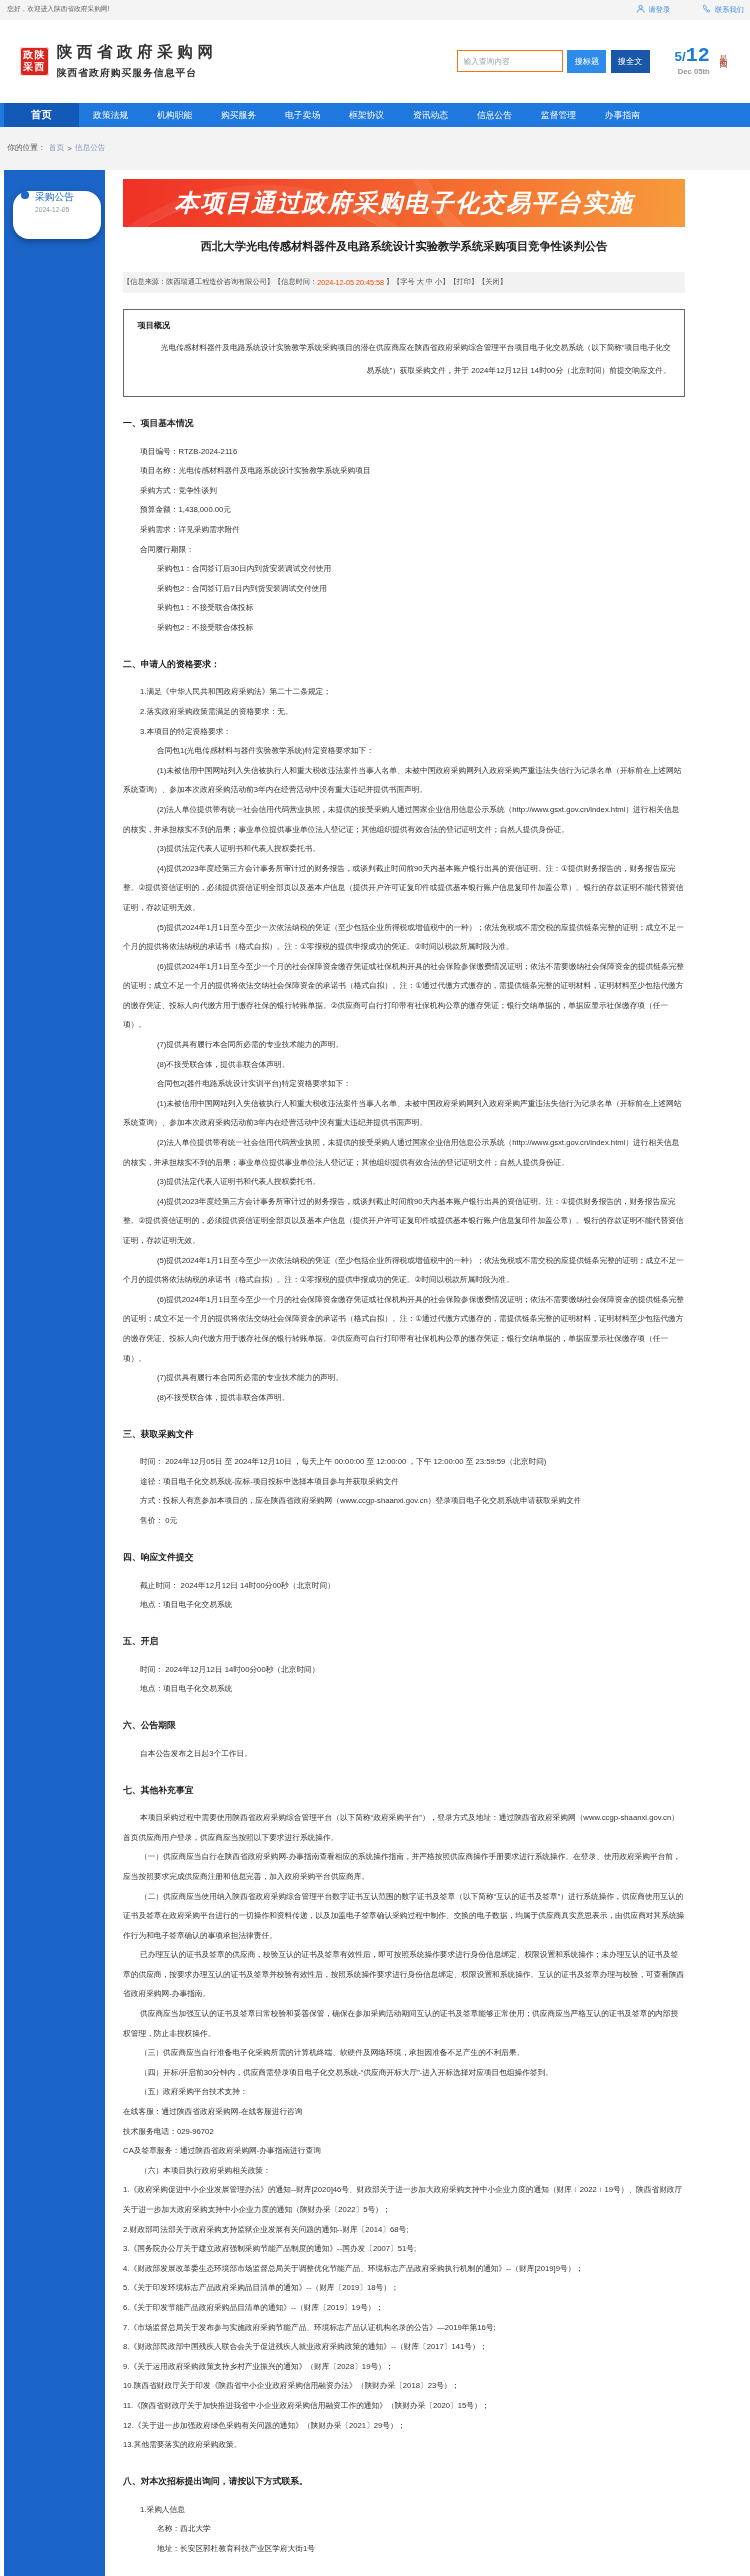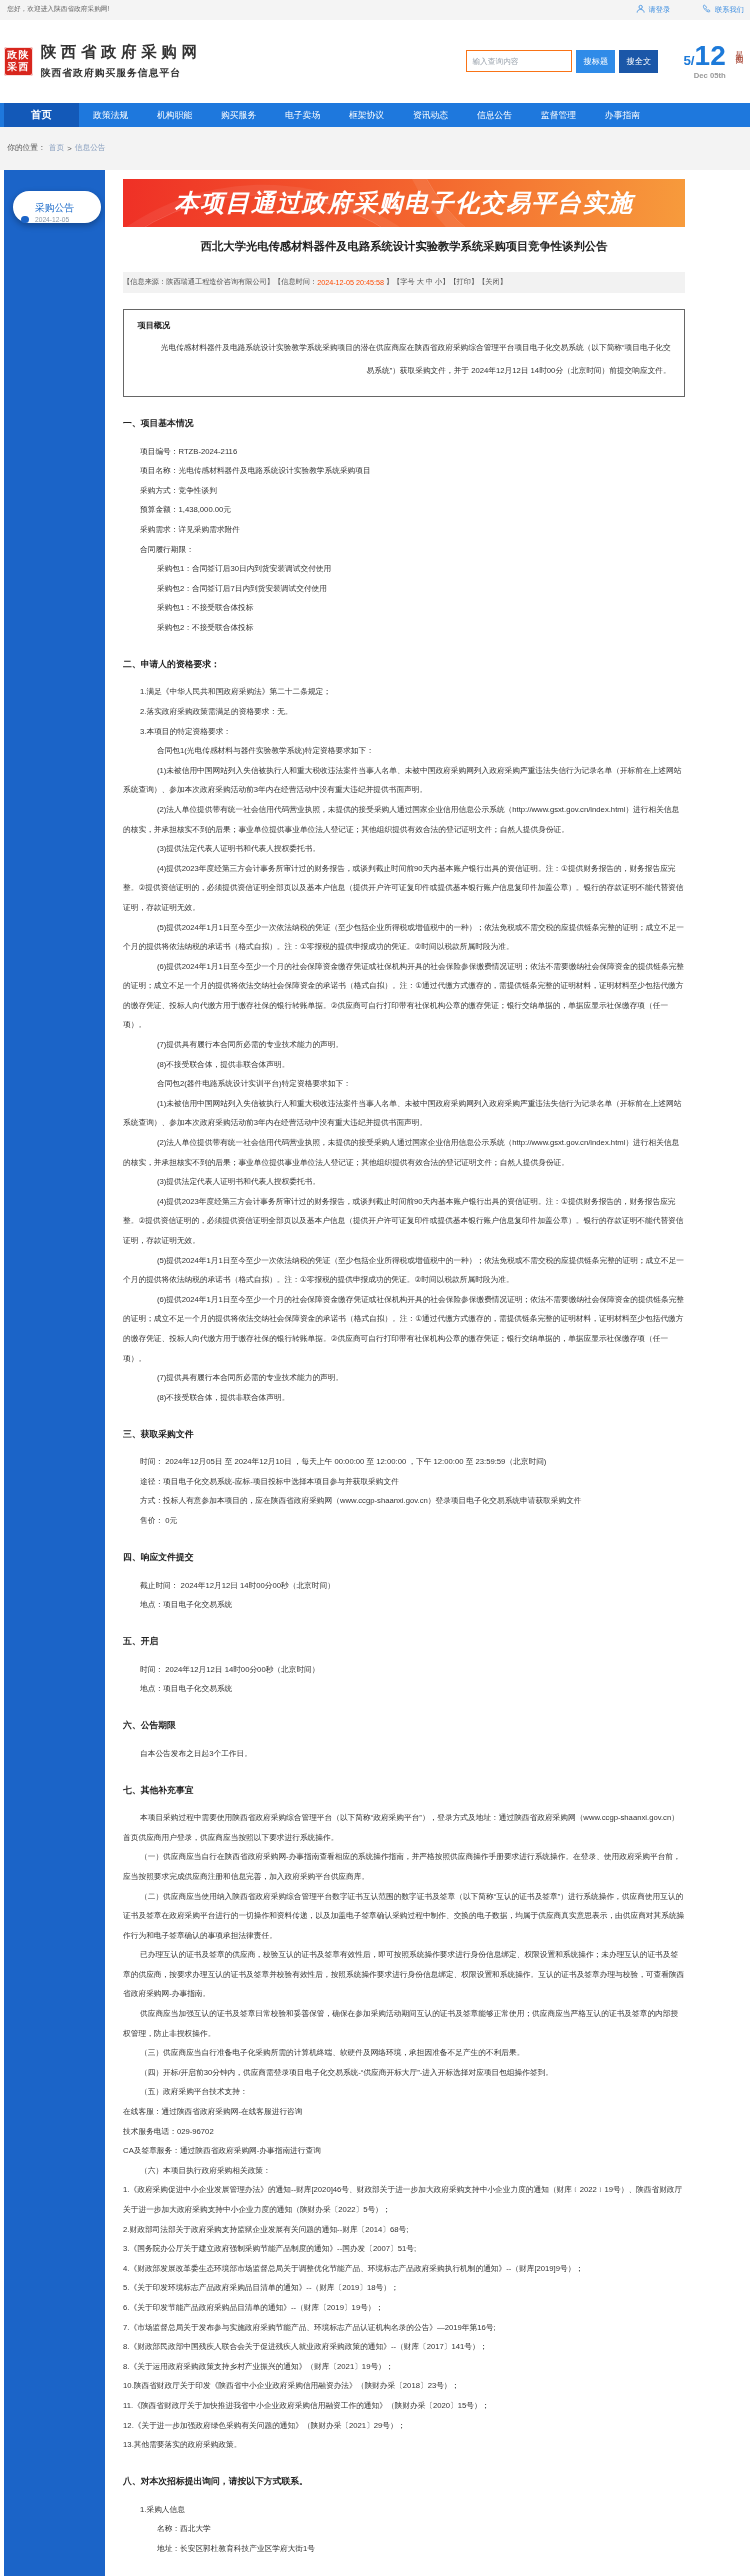--- a/index.html
+++ b/index.html
@@ -8,52 +8,52 @@
     width:751px;
     font-family:"Liberation Sans","DejaVu Sans",sans-serif;
     background:#ffffff;
     color:#333;
   }
   
   .topbar{height:19.6px;background:#f4f4f4;display:flex;align-items:center;padding:0 7.2px;font-size:6.7px;color:#666;}
   .topbar-right{margin-left:auto;display:flex;align-items:flex-end;gap:32px;}
   .top-link{display:flex;align-items:center;gap:3.6px;color:#3c8de0;cursor:pointer;font-size:7.2px;}
   
-  .header{height:83px;background:#fff;display:flex;align-items:center;padding:0 4px;}
+  .header{height:83px;background:#fff;display:flex;align-items:center;padding:0 20px;}
   .logo{width:29px;height:29px;background:#d8261d;border-radius:3.1px;color:#fff;font-weight:bold;
         display:flex;flex-direction:column;align-items:center;justify-content:center;
         font-size:9.8px;line-height:1.25;letter-spacing:1.5px;box-shadow:inset 0 0 0 1px rgba(255,255,255,.85);}
   .site-names{margin-left:7.7px;}
   .site-title{font-size:15.5px;font-weight:bold;color:#333;letter-spacing:4.6px;}
   .site-sub{font-size:9.8px;font-weight:bold;color:#333;margin-top:3.6px;letter-spacing:1px;}
   .search-group{margin-left:auto;display:flex;align-items:center;}
   .search-input{width:106px;height:21.6px;border:1px solid #f97316;font-size:7.7px;padding:0 5.2px;color:#333;outline:none;}
   .search-input::placeholder{color:#9aa3ad;}
   .sbtn{height:23px;min-width:39px;border:none;color:#fff;font-size:8.2px;margin-left:4.1px;cursor:pointer;font-family:inherit;}
   .sbtn.title{background:#2f8be8;}
   .sbtn.full{background:#1b57a8;}
   .date-group{display:flex;align-items:flex-start;margin-left:25px;margin-right:3.1px;}
   .date-nums{text-align:right;}
   .date-md{color:#1d7ad9;font-weight:bold;line-height:1;}
   .date-md .sm{font-size:13.4px;}
-  .date-md .lg{font-size:28px;}
+  .date-md .lg{font-size:20px;font-family:Liberation Mono, monospace;}
   .date-en{color:#999;font-size:7.7px;font-weight:bold;margin-top:1px;}
   .weekday{writing-mode:vertical-rl;font-size:7.7px;color:#a23b28;margin-left:8.2px;letter-spacing:3.6px;margin-top:2.1px;}
   
   .nav{height:24px;background:#1e78dd;display:flex;align-items:stretch;padding:0 4.1px;}
   .nav-item{color:#fff;font-size:8.8px;line-height:24px;padding:0 14.4px;cursor:pointer;white-space:nowrap;}
   .nav-item.active{background:#1359b8;font-size:10.3px;font-weight:bold;padding:0 27px;}
   
   .crumb{height:43px;background:#f3f3f3;display:flex;align-items:center;padding:0 7.2px;font-size:7.7px;color:#555;gap:3.1px;}
   .crumb a{color:#8aa0c0;text-decoration:none;cursor:pointer;}
   
   .main{display:flex;margin:0 4.1px;background:#fff;align-items:stretch;}
   .sidebar{width:101px;background:#1b64c8;flex-shrink:0;padding-top:21.6px;}
-  .side-tab{background:#fff;border-radius:16px;height:32px;width:88px;margin-left:9.3px;
-            box-shadow:0 2.6px 6.2px rgba(0,0,0,.3);display:flex;align-items:flex-end;padding-left:7.7px;cursor:pointer;}
+  .side-tab{background:#fff;border-radius:16px;height:48px;width:88px;margin-left:9.3px;
+            box-shadow:0 2.6px 6.2px rgba(0,0,0,.3);display:flex;align-items:flex-start;padding-left:7.7px;cursor:pointer;}
   .dot{width:7.7px;height:7.7px;border-radius:50%;background:#1b64c8;margin-right:6.2px;flex-shrink:0;}
   .tab-title{font-size:9.8px;color:#1b6ac9;}
   .tab-date{font-size:6.7px;color:#8c9aa8;margin-top:1.5px;}
   .panel{flex:1;background:#fff;padding:9.3px 0 31px 18px;}
   .inner{width:562px;}
   .banner{height:48px;background:linear-gradient(95deg,#ef3026 0%,#f4682f 55%,#f79b3c 100%);
           display:flex;align-items:center;justify-content:center;color:#fff;font-size:24px;font-weight:bold;
           font-style:italic;letter-spacing:1.5px;position:relative;overflow:hidden;}
   .banner:before,.banner:after{content:"";position:absolute;border:1px solid rgba(255,255,255,.16);border-radius:50%;}
   .banner:before{width:464px;height:464px;left:-93px;top:15.5px;box-shadow:0 0 0 9.3px rgba(255,255,255,.07);}
@@ -235,21 +235,21 @@
           <p class="para ind0">CA及签章服务：通过陕西省政府采购网-办事指南进行查询</p>
           <p class="para ind1">（六）本项目执行政府采购相关政策：</p>
           <p class="para ind0">1.《政府采购促进中小企业发展管理办法》的通知--财库[2020]46号、财政部关于进一步加大政府采购支持中小企业力度的通知（财库﹝2022﹞19号）、陕西省财政厅关于进一步加大政府采购支持中小企业力度的通知（陕财办采〔2022〕5号）；</p>
           <p class="para ind0">2.财政部司法部关于政府采购支持监狱企业发展有关问题的通知--财库〔2014〕68号;</p>
           <p class="para ind0">3.《国务院办公厅关于建立政府强制采购节能产品制度的通知》--国办发〔2007〕51号;</p>
           <p class="para ind0">4.《财政部发展改革委生态环境部市场监督总局关于调整优化节能产品、环境标志产品政府采购执行机制的通知》--（财库[2019]9号）；</p>
           <p class="para ind0">5.《关于印发环境标志产品政府采购品目清单的通知》--（财库〔2019〕18号）；</p>
           <p class="para ind0">6.《关于印发节能产品政府采购品目清单的通知》--（财库〔2019〕19号）；</p>
           <p class="para ind0">7.《市场监督总局关于发布参与实施政府采购节能产品、环境标志产品认证机构名录的公告》—2019年第16号;</p>
           <p class="para ind0">8.《财政部民政部中国残疾人联合会关于促进残疾人就业政府采购政策的通知》--（财库〔2017〕141号）；</p>
-          <p class="para ind0">8.《关于运用政府采购政策支持乡村产业振兴的通知》（财库〔2021〕19号）；</p>
+          <p class="para ind0">9.《关于运用政府采购政策支持乡村产业振兴的通知》（财库〔2028〕19号）；</p>
           <p class="para ind0">10.陕西省财政厅关于印发《陕西省中小企业政府采购信用融资办法》（陕财办采〔2018〕23号）；</p>
           <p class="para ind0">11.《陕西省财政厅关于加快推进我省中小企业政府采购信用融资工作的通知》（陕财办采〔2020〕15号）；</p>
           <p class="para ind0">12.《关于进一步加强政府绿色采购有关问题的通知》（陕财办采〔2021〕29号）；</p>
           <p class="para ind0">13.其他需要落实的政府采购政策。</p>
           <h3 class="sec">八、对本次招标提出询问，请按以下方式联系。</h3>
           <p class="para ind1">1.采购人信息</p>
           <p class="para ind2">名称：西北大学</p>
           <p class="para ind2">地址：长安区郭杜教育科技产业区学府大街1号</p>
         </div>
 

